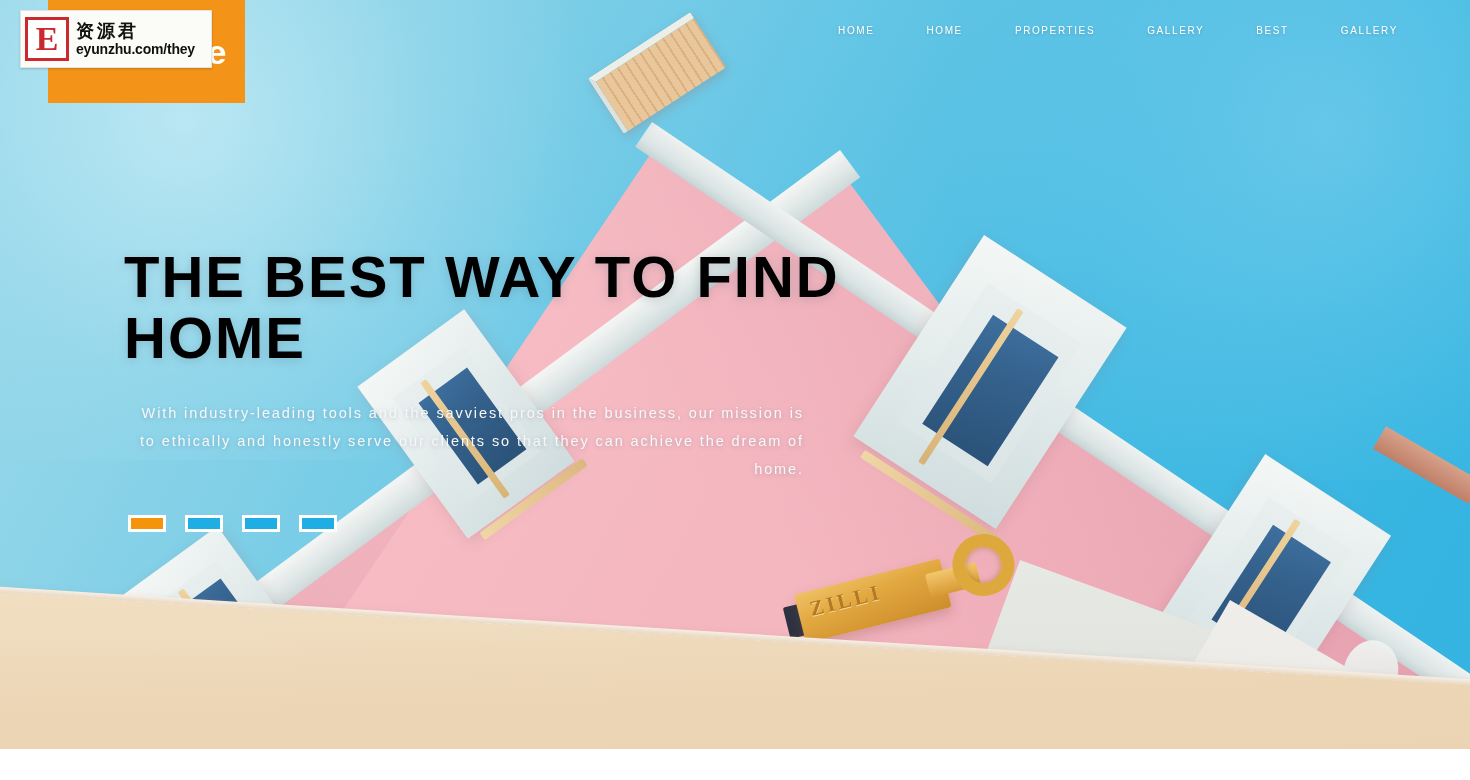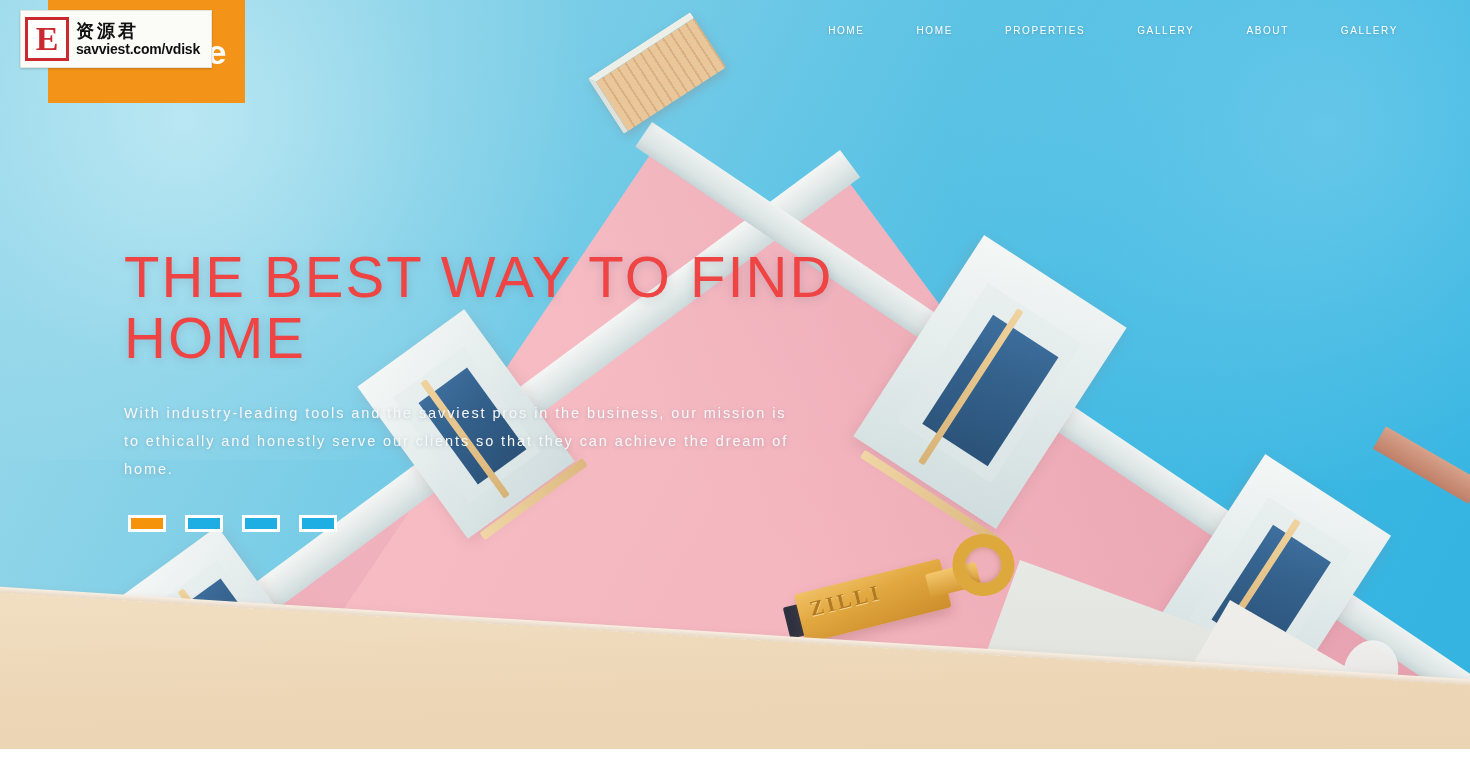--- a/index.html
+++ b/index.html
@@ -238,28 +238,29 @@
   .nav-item{
     color:#ffffff; font-size:10px; letter-spacing:1.6px;
     padding:10px 26px; cursor:pointer; white-space:nowrap;
     text-shadow:0 1px 3px rgba(60,90,110,.32);
   }
   .nav-item:first-child{ padding-left:0; }
 
   
   .hero-copy{ position:absolute; left:124px; top:246px; width:760px; z-index:20; }
   .headline{
-    color:#ef4444; font-size:58px; font-weight:400; line-height:1.06;
+    color:#000000; font-size:58px; font-weight:700; line-height:1.06;
     letter-spacing:2px;
     text-shadow:0 2px 10px rgba(90,110,130,.28);
   }
   .subcopy{
     margin-top:30px; width:680px;
     color:#f6f7f8; font-size:14.5px; line-height:28px; letter-spacing:1.9px;
     text-shadow:0 1px 4px rgba(80,100,120,.3);
+    text-align:right;
   }
 
   
   .dots{
     position:absolute; left:128px; top:515px; display:flex; gap:19px; z-index:22;
   }
   .dot{
     width:38px; height:17px; border:3px solid #ffffff; cursor:pointer;
     background:#1eaee4;
   }
@@ -339,33 +340,33 @@
     <div class="awning-cap"></div>
     <div class="awning-lip"></div>
     <div class="awning"></div>
   </div>
 
   <nav class="nav">
     <div class="nav-item">HOME</div>
     <div class="nav-item">HOME</div>
     <div class="nav-item">PROPERTIES</div>
     <div class="nav-item">GALLERY</div>
-    <div class="nav-item">ABOUT</div>
+    <div class="nav-item">BEST</div>
     <div class="nav-item">GALLERY</div>
   </nav>
 
   <div class="logo-block">
     <span class="logo-word">e</span>
   </div>
 
   <div class="watermark">
     <div class="wm-e">E</div>
     <div class="wm-txt">
       <div class="wm-cn">资源君</div>
-      <div class="wm-url">savviest.com/vdisk</div>
+      <div class="wm-url">eyunzhu.com/they</div>
     </div>
   </div>
 
   <div class="hero-copy">
     <h1 class="headline">THE BEST WAY TO FIND HOME</h1>
     <p class="subcopy">With industry-leading tools and the savviest pros in the business, our mission is to ethically and honestly serve our clients so that they can achieve the dream of home.</p>
   </div>
 
   <div class="dots">
     <div class="dot active" style="background: rgb(245, 148, 11); border-color: rgb(255, 255, 255);"></div>

